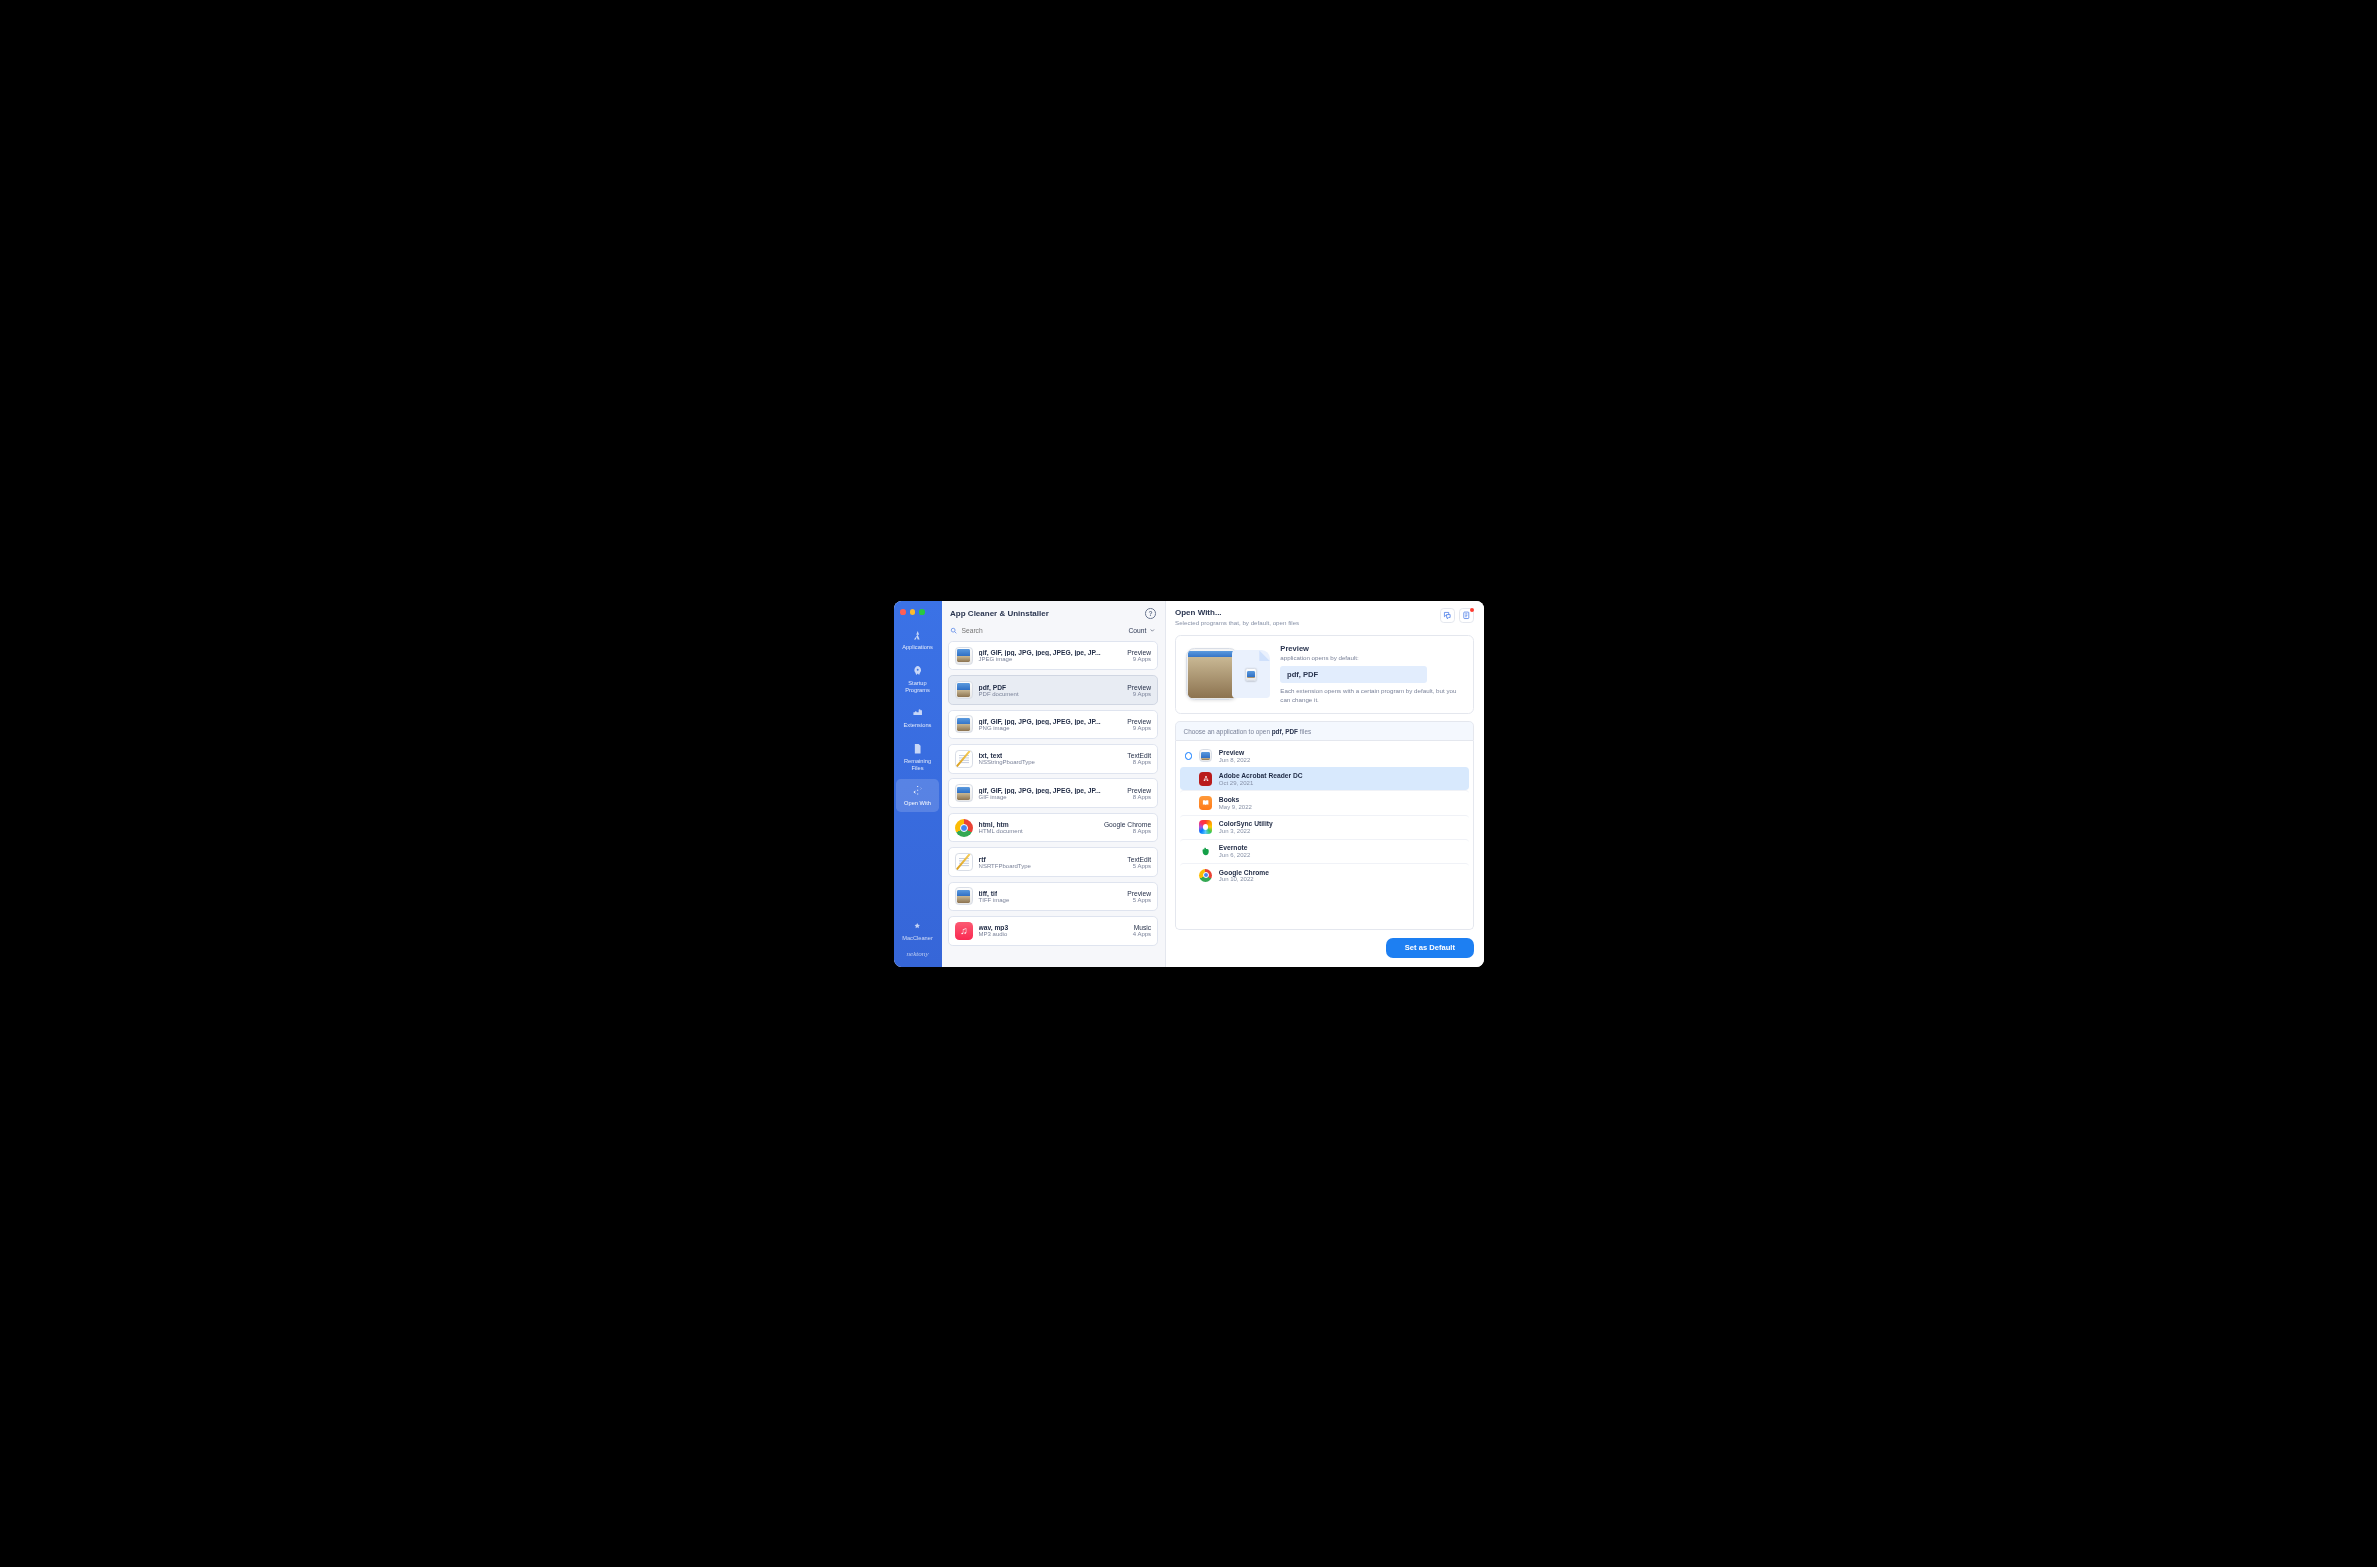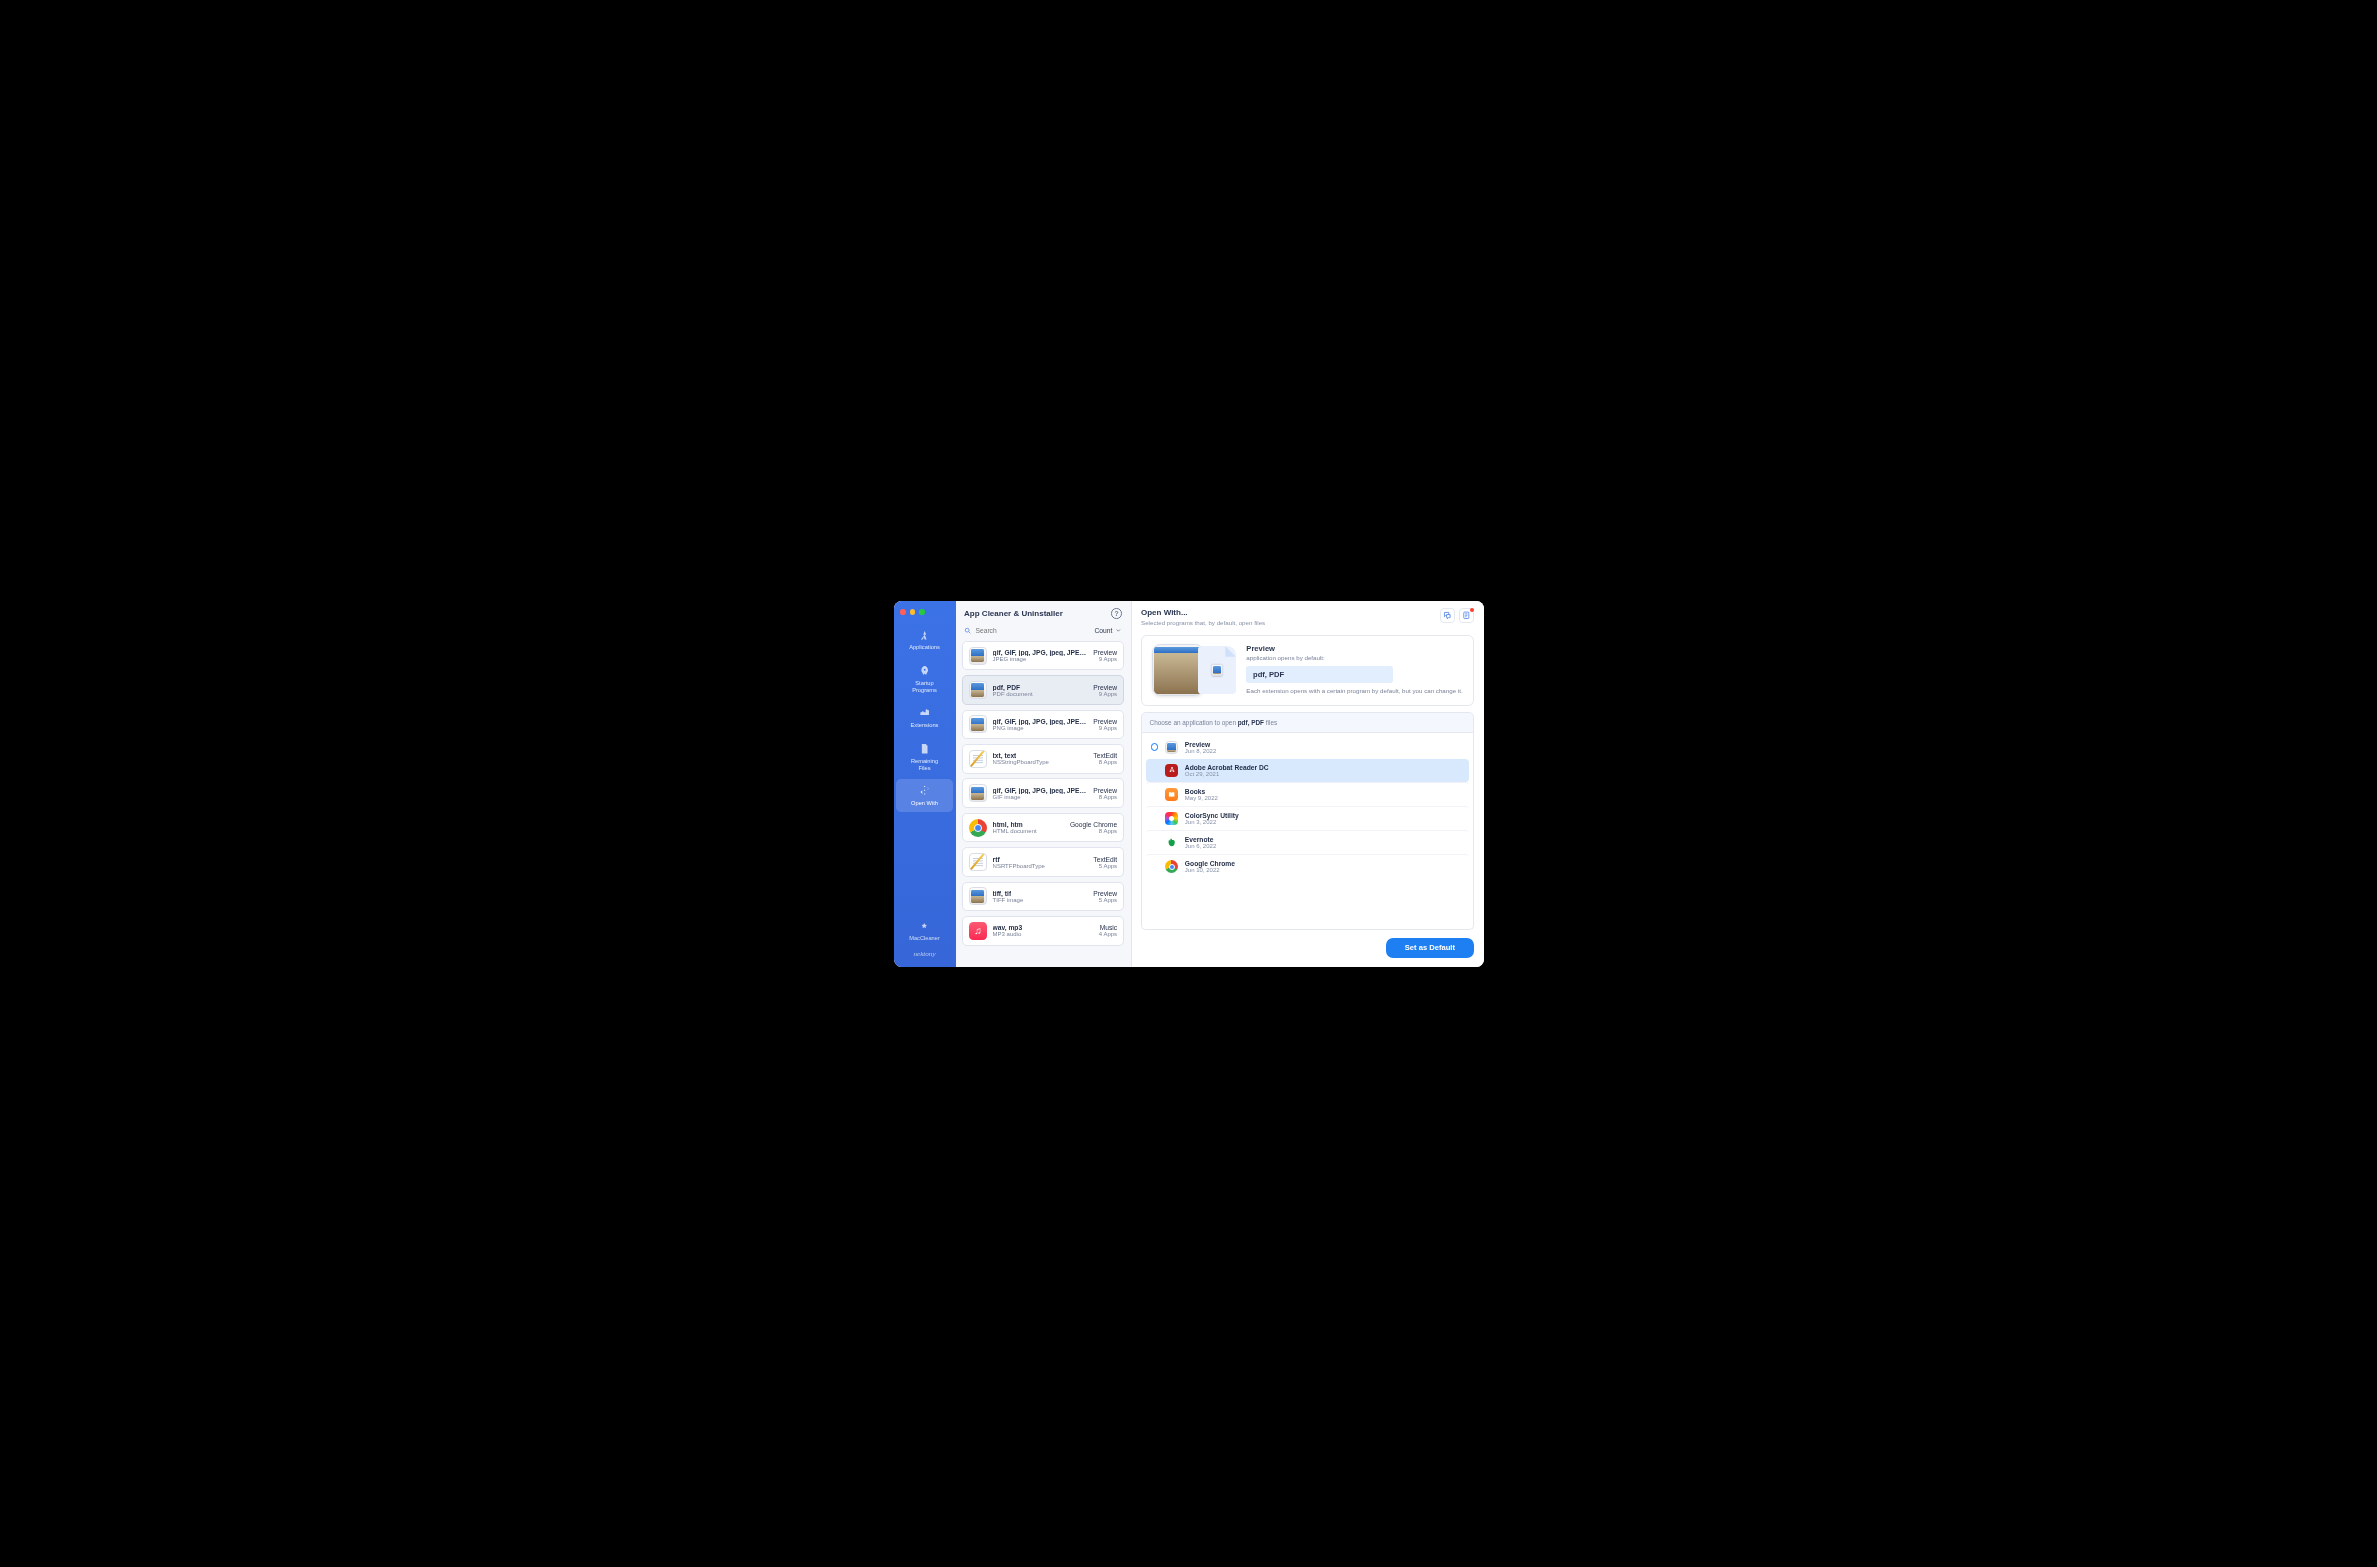--- a/index.html
+++ b/index.html
@@ -16,21 +16,21 @@
     width: 590px;
     height: 366px;
     background: #fff;
     border-radius: 7.6px;
     overflow: hidden;
     display: flex;
     box-shadow: 0 9.5px 28.5px rgba(0,0,0,0.5);
   }
   
   .sidebar {
-    width: 62px;
+    width: 48px;
     background: linear-gradient(#3B72E6, #3666D8);
     display: flex;
     flex-direction: column;
     align-items: stretch;
     padding-top: 5.7px;
     position: relative;
   }
   .traffic-lights {
     display: flex;
     gap: 3.8px;
@@ -59,21 +59,21 @@
     color: rgba(255,255,255,0.75);
     font-size:5.7px;
     padding: 8.6px 0 8.6px;
     gap: 8.6px;
   }
   .mac-cleaner { display:flex; flex-direction:column; align-items:center; gap:2.9px; }
   .brand { font-family: Georgia, serif; font-style: italic; font-size: 7.1px; opacity:0.85; }
 
   
   .midcol {
-    width: 176px;
+    width: 224px;
     background: #f6f7fa;
     border-right: 0.5px solid #e4e7ee;
     display:flex; flex-direction:column;
     overflow:hidden;
   }
   .mid-header {
     padding: 7.6px 8.6px 4.8px 8.6px;
     display:flex; align-items:center; justify-content:space-between;
   }
   .mid-title { font-weight:700; font-size:8px; color:#2a3550; }

